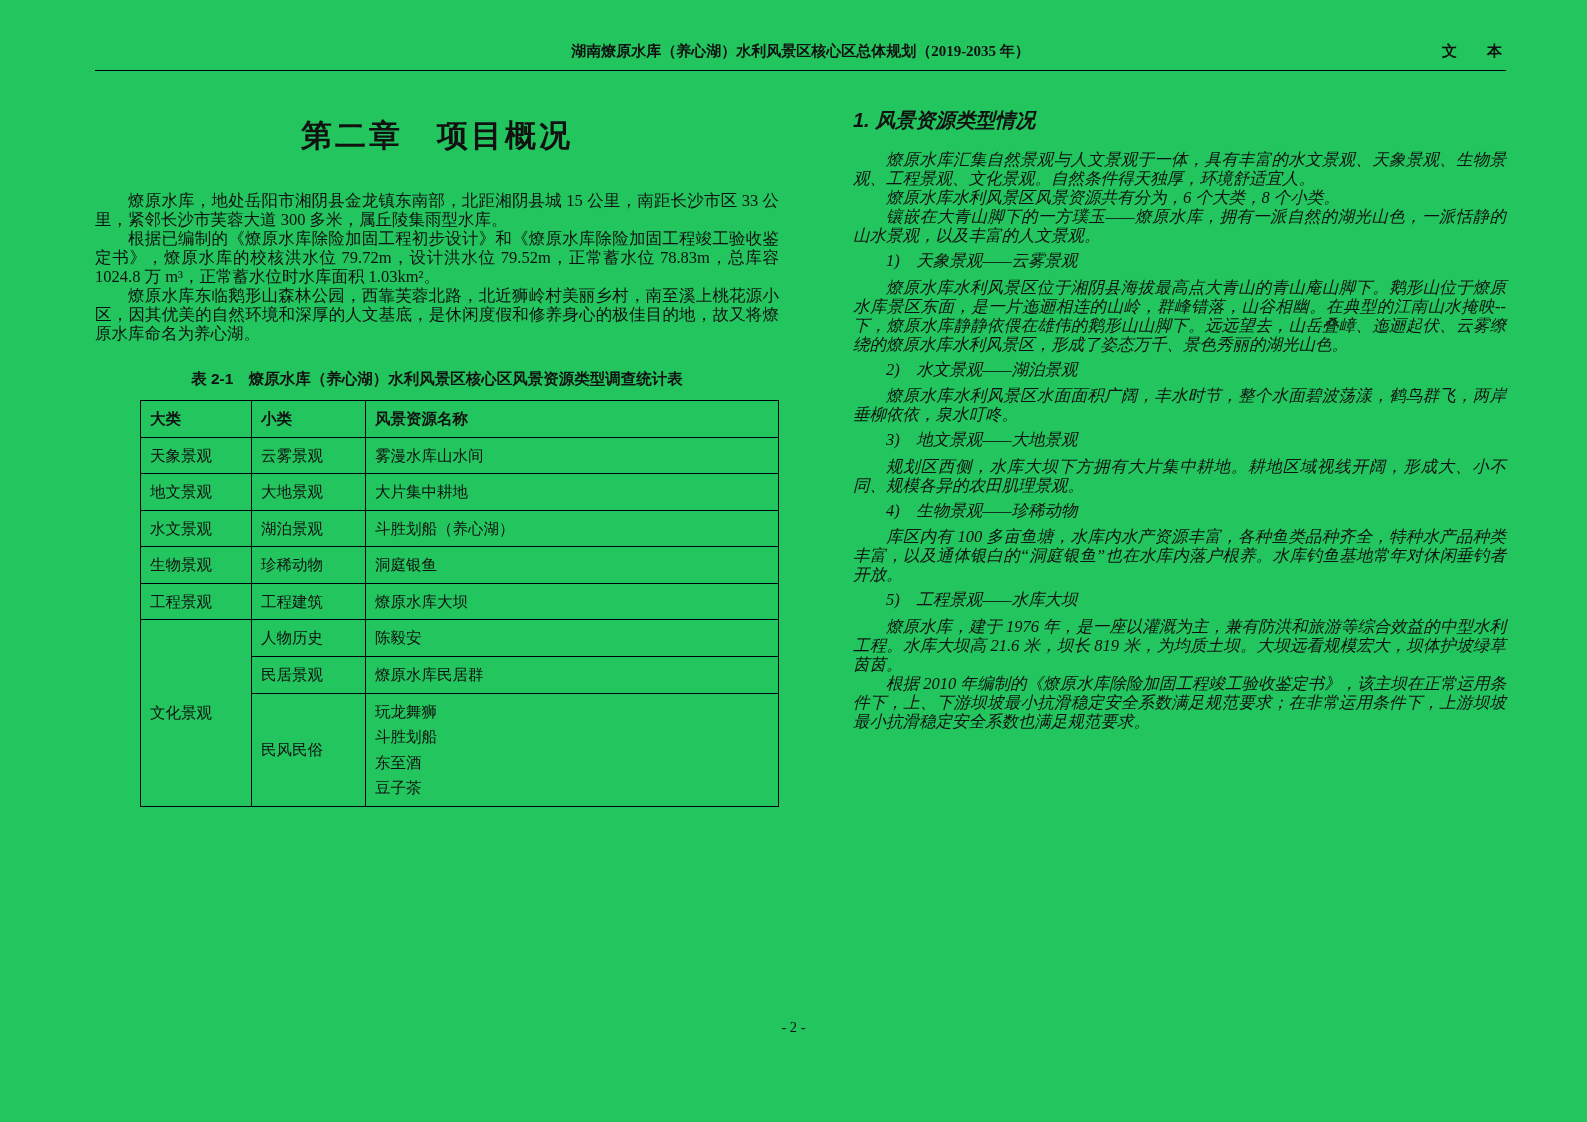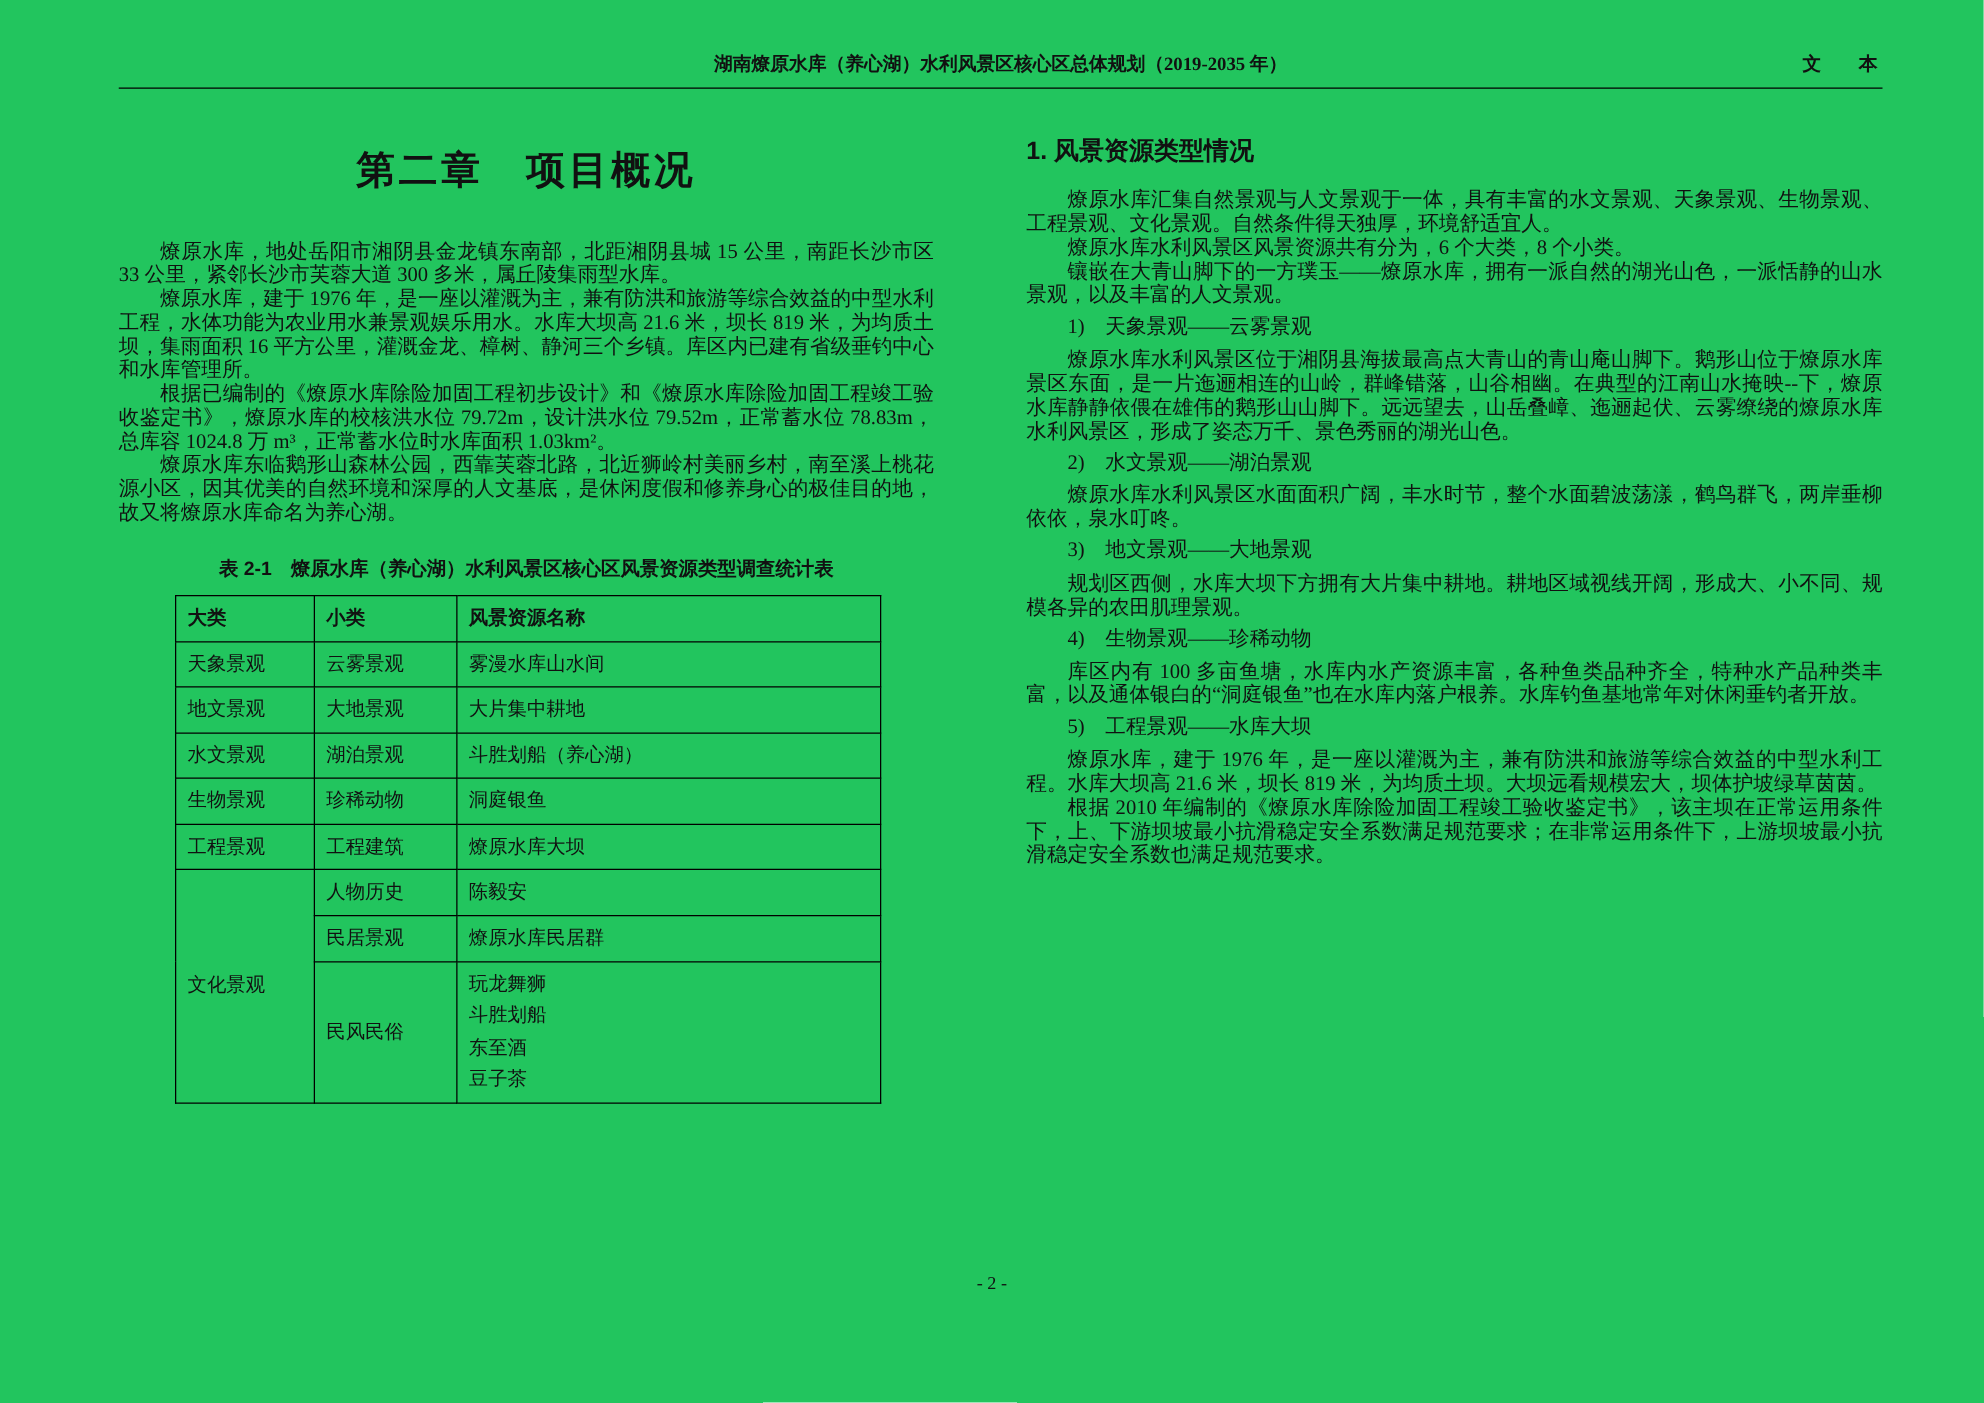--- a/index.html
+++ b/index.html
@@ -15,21 +15,21 @@
     position: relative;
     text-align: center;
     font-weight: bold;
     font-size: 15px;
     padding-bottom: 9px;
     border-bottom: 1.5px solid #000;
   }
   .header-label { position: absolute; right: 4px; top: 0; }
   .columns { display: flex; gap: 74px; margin-top: 28px; }
   .col-left  { flex: 0 0 652px; }
-  .col-right { flex: 1; min-width: 0; }
+  .col-right { flex: 1; min-width: 0; font-style: italic; }
   .chapter-title {
     font-family: "Liberation Sans", "DejaVu Sans", sans-serif;
     font-size: 31px; font-weight: bold;
     text-align: center; letter-spacing: 3px;
     margin: 16px 0 34px 0;
   }
   .section-title {
     font-family: "Liberation Sans", "DejaVu Sans", sans-serif;
     font-size: 20px; font-weight: bold;
     margin: 8px 0 16px 0;
@@ -43,21 +43,21 @@
     font-size: 16.5px; line-height: 32.5px;
     text-indent: 2em; margin: 0;
   }
   .table-caption {
     font-family: "Liberation Sans", "DejaVu Sans", sans-serif;
     font-weight: bold; font-size: 15.5px;
     text-align: center; margin: 26px 0 10px 0;
   }
   .resource-table {
     border-collapse: collapse;
-    margin-left: 45px; width: 565px;
+    margin-left: 45px; width: 639px;
     font-size: 15.5px;
   }
   .resource-table th, .resource-table td {
     border: 1px solid #000;
     padding: 5px 9px;
     text-align: left; vertical-align: middle;
     line-height: 1.65;
   }
   .resource-table th {
     font-family: "Liberation Sans", "DejaVu Sans", sans-serif;
@@ -80,21 +80,20 @@
     <span>湖南燎原水库（养心湖）水利风景区核心区总体规划（2019-2035 年）</span>
     <span class="header-label">文　　本</span>
   </header>
 
   <div class="columns">
 
     <section class="col-left">
       <h1 class="chapter-title">第二章　项目概况</h1>
 
       <p class="para">燎原水库，地处岳阳市湘阴县金龙镇东南部，北距湘阴县城 15 公里，南距长沙市区 33 公里，紧邻长沙市芙蓉大道 300 多米，属丘陵集雨型水库。</p>
-      <p class="para">燎原水库，建于 1976 年，是一座以灌溉为主，兼有防洪和旅游等综合效益的中型水利工程，水体功能为农业用水兼景观娱乐用水。水库大坝高 21.6 米，坝长 819 米，为均质土坝，集雨面积 16 平方公里，灌溉金龙、樟树、静河三个乡镇。库区内已建有省级垂钓中心和水库管理所。</p>
       <p class="para">根据已编制的《燎原水库除险加固工程初步设计》和《燎原水库除险加固工程竣工验收鉴定书》，燎原水库的校核洪水位 79.72m，设计洪水位 79.52m，正常蓄水位 78.83m，总库容 1024.8 万 m³，正常蓄水位时水库面积 1.03km²。</p>
       <p class="para">燎原水库东临鹅形山森林公园，西靠芙蓉北路，北近狮岭村美丽乡村，南至溪上桃花源小区，因其优美的自然环境和深厚的人文基底，是休闲度假和修养身心的极佳目的地，故又将燎原水库命名为养心湖。</p>
 
       <div class="table-caption">表 2-1　燎原水库（养心湖）水利风景区核心区风景资源类型调查统计表</div>
 
       <table class="resource-table">
         <thead>
           <tr>
             <th class="col-major">大类</th>
             <th class="col-minor">小类</th>

